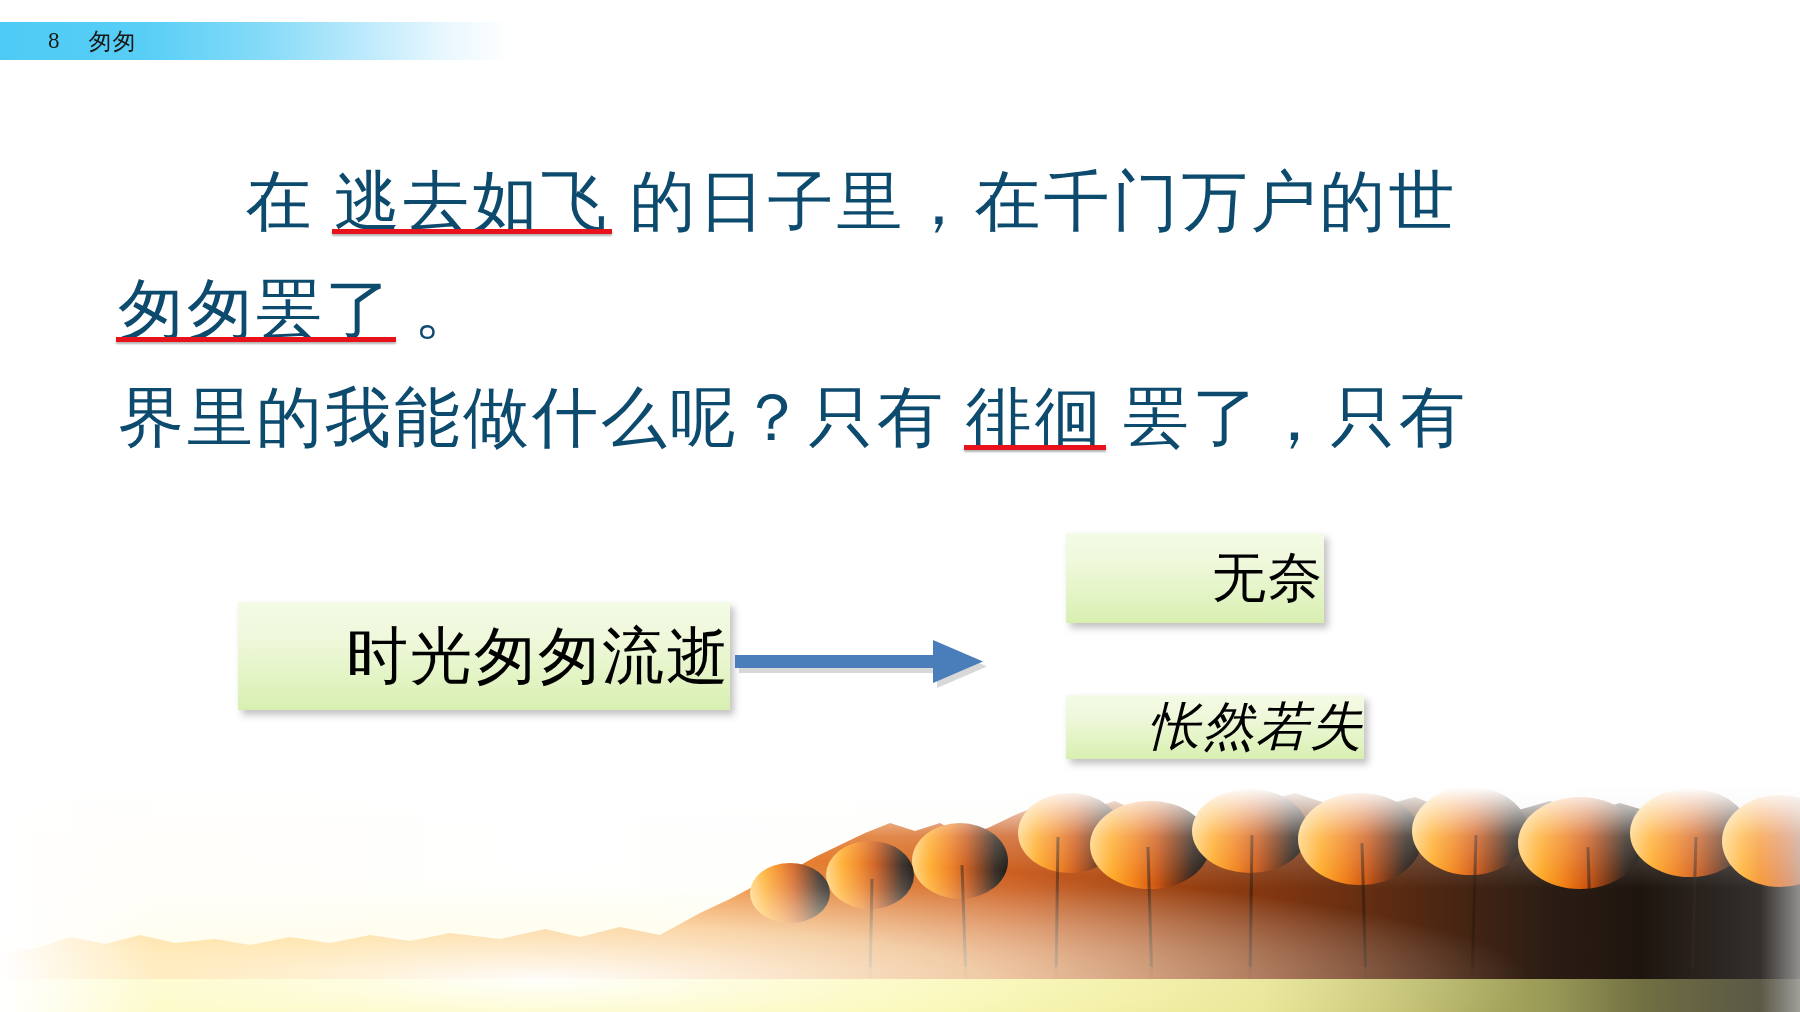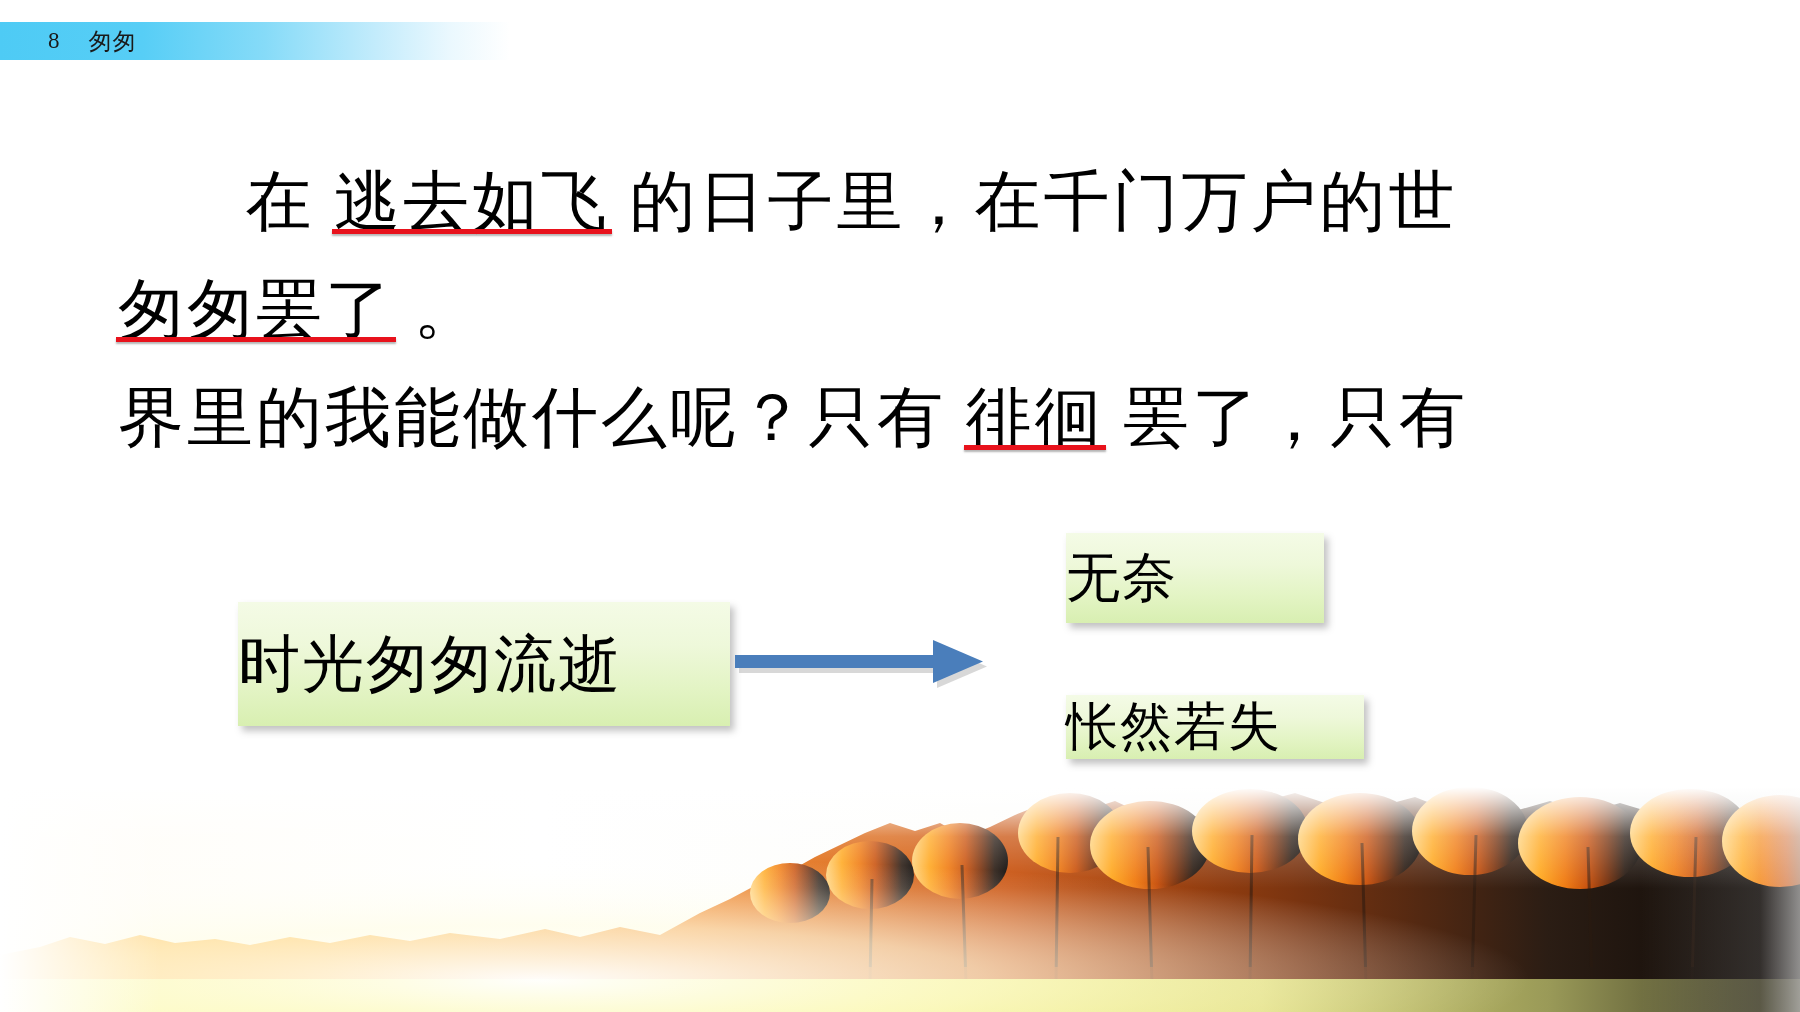--- a/index.html
+++ b/index.html
@@ -48,21 +48,21 @@
 
   
   #paragraph {
     position: absolute;
     left: 118px;
     top: 148px;
     width: 1560px;
     font-family: "Liberation Serif", serif;
     font-size: 66px;
     line-height: 108px;
-    color: #000000;
+    color: #0c4a6e;
     letter-spacing: 3px;
     white-space: nowrap;
   }
   .para-line { position: relative; height: 108px; }
   .indent { display: inline-block; width: 108px; }
   .underlined {
     position: relative;
     text-decoration: none;
   }
   .underlined::after {
@@ -80,48 +80,49 @@
   .green-box {
     position: absolute;
     background: linear-gradient(to bottom,
         #f4fbe6 0%,
         #eef8da 35%,
         #e3f4c4 70%,
         #d8efb1 100%);
     box-shadow: 4px 5px 7px rgba(120,120,120,.45);
     display: flex;
     align-items: center;
-    justify-content: flex-start;
+    justify-content: flex-end;
     font-family: "Liberation Sans", sans-serif;
     color: #000000;
     white-space: nowrap;
   }
   #box-cause {
     left: 238px;
     top: 602px;
     width: 492px;
-    height: 124px;
+    height: 108px;
     font-size: 62px;
     letter-spacing: 2px;
   }
   #box-effect-1 {
     left: 1066px;
     top: 533px;
     width: 258px;
     height: 90px;
     font-size: 54px;
     letter-spacing: 2px;
   }
   #box-effect-2 {
     left: 1066px;
     top: 695px;
     width: 298px;
     height: 64px;
     font-size: 52px;
     letter-spacing: 2px;
+    font-style: italic;
   }
 
   
   #arrow {
     position: absolute;
     left: 735px;
     top: 628px;
     width: 280px;
     height: 70px;
   }

